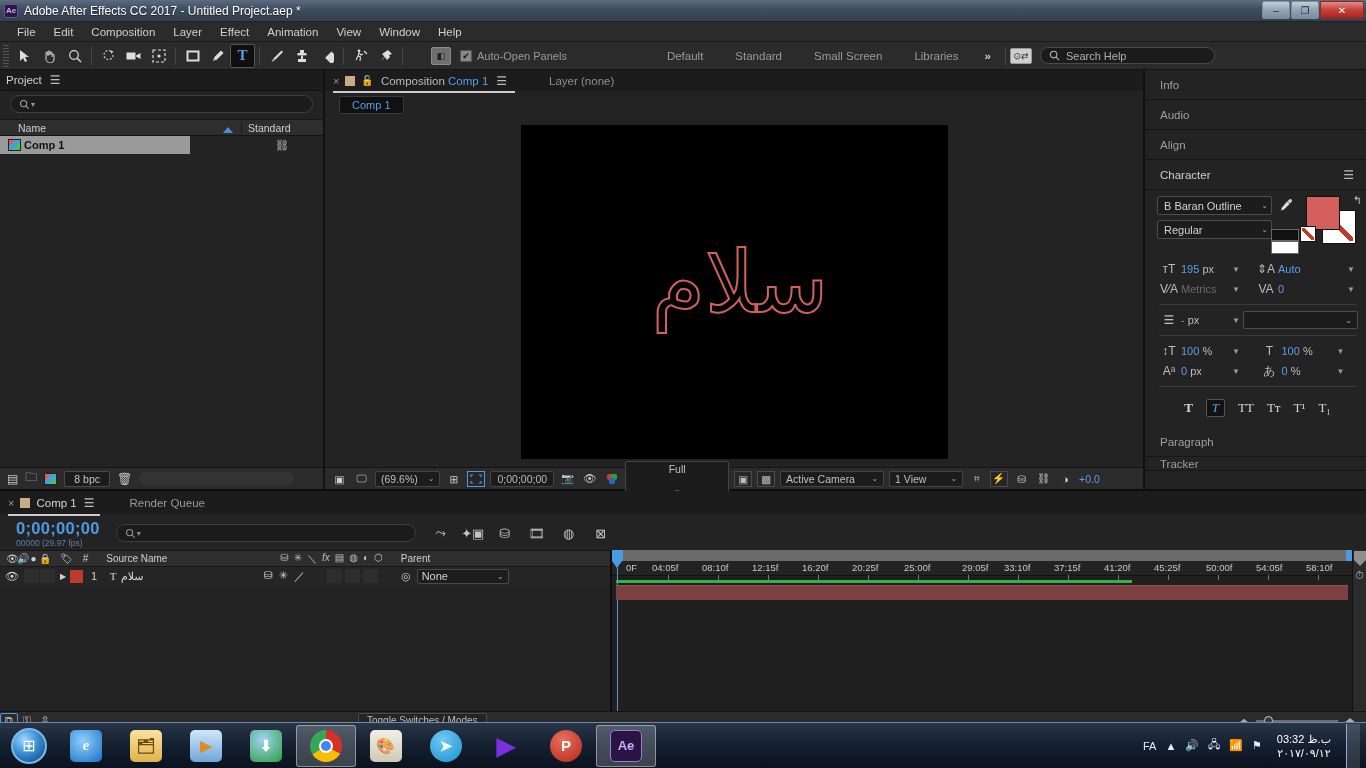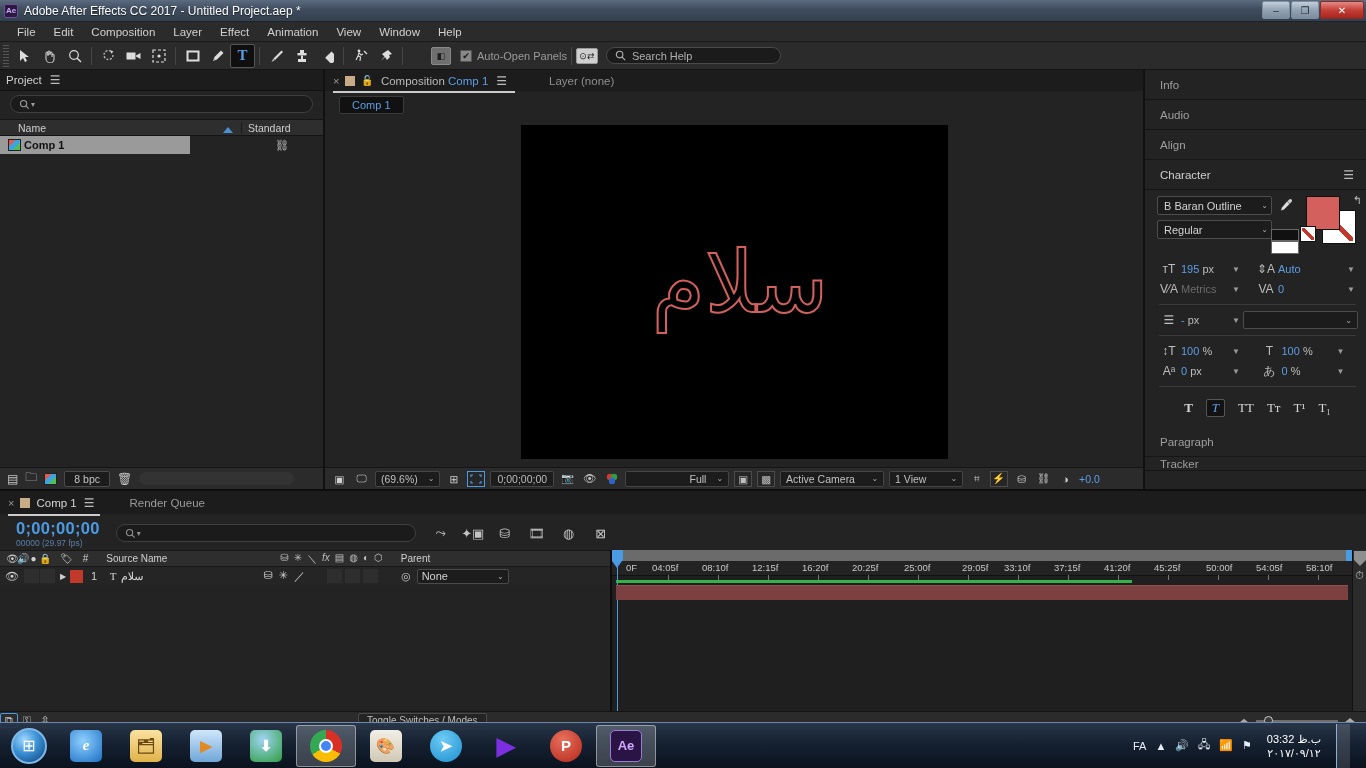--- a/index.html
+++ b/index.html
@@ -233,21 +233,21 @@
   .tb-start {
     width: 54px; height: 40px; margin-left: 2px; display: flex; align-items: center; justify-content: center;
   }
   .orb { width: 36px; height: 36px; border-radius: 50%;
     background: radial-gradient(circle at 35% 30%, #9fd8ff 0%, #3a8fd4 45%, #0b3f74 100%);
     border: 2px solid #7fb8e8; display:flex; align-items:center;justify-content:center; color:#fff; font-size:16px;}
   .tb-app { width: 60px; height: 42px; display: flex; align-items: center; justify-content: center; }
   .tb-app.active { background: rgba(255,255,255,0.20); border: 1px solid rgba(255,255,255,0.42); border-radius: 3px; }
   .app-ico { width: 32px; height: 32px; border-radius: 5px; display:flex; align-items:center; justify-content:center;
     font-size: 15px; font-weight: bold; color: #fff; }
-  #tray { margin-left: auto; display: flex; align-items: center; gap: 9px; padding-right: 16px; color: #e6eef7; font-size: 11px; }
+  #tray { margin-left: auto; display: flex; align-items: center; gap: 9px; padding-right: 6px; color: #e6eef7; font-size: 11px; }
   #clock { text-align: center; line-height: 14px; font-size: 11px; color: #fff; padding: 0 6px; }
   #show-desktop { width: 14px; height: 44px; background: rgba(255,255,255,0.14); border-left: 1px solid #8fb0d4; }
   svg { display: block; }
 </style>
 </head>
 <body>
 
 <div id="titlebar">
   <div id="ae-badge">Ae</div>
   <div id="win-title">Adobe After Effects CC 2017 - Untitled Project.aep *</div>
@@ -355,20 +355,27 @@
         <path d="M9 1 L13 5 L10 6 L11 8 L8 11 L6 8 L2 12 L5.5 7.5 L3 5z" fill="#ddd"></path>
       </svg>
   </div>
   <div class="tool-sep"></div>
   <div style="width:20px;height:18px;margin:0 9px 0 24px;border:1px solid #8a8a8a;border-radius:2px;background:#6f6f6f;display:flex;align-items:center;justify-content:center;">
     <span style="font-size:9px;color:#1d1d1d;">◧</span>
   </div>
   <div style="display:flex;align-items:center;gap:5px;">
     <span style="width:12px;height:12px;background:#888;border:1px solid #555;border-radius:1px;display:flex;align-items:center;justify-content:center;color:#1b1b1b;font-size:9px;">✔</span>
     <span style="color:#9a9a9a;">Auto-Open Panels</span>
+  </div>
+  <div style="margin-left:84px;display:flex;align-items:center;">
+    <div class="ws-item">Default</div>
+    <div class="ws-item">Standard</div>
+    <div class="ws-item">Small Screen</div>
+    <div class="ws-item">Libraries</div>
+    <div class="ws-item" style="padding:0 10px;color:#cfcfcf;font-weight:bold;">»</div>
   </div>
   <div class="tool-sep"></div>
   <div style="width:22px;height:16px;border:1px solid #9a9a9a;border-radius:2px;background:#cfcfcf;display:flex;align-items:center;justify-content:center;color:#222;font-size:9px;">⊙⇄</div>
   <div id="searchhelp">
     <svg width="11" height="11" viewBox="0 0 12 12">
         <circle cx="5" cy="5" r="3.6" stroke="#b0b0b0" fill="none" stroke-width="1.2"></circle>
         <line x1="7.7" y1="7.7" x2="11" y2="11" stroke="#b0b0b0" stroke-width="1.3"></line>
       </svg>
     <span>Search Help</span>
   </div>
@@ -450,21 +457,21 @@
       <span class="cb-field">0;00;00;00</span>
       <span class="cb-ico">📷</span>
       <span class="cb-ico">👁</span>
       <span class="cb-ico">
         <svg width="14" height="12" viewBox="0 0 14 12">
             <circle cx="5" cy="4" r="3.2" fill="#d03a32"></circle>
             <circle cx="9" cy="4" r="3.2" fill="#2f9e3f"></circle>
             <circle cx="7" cy="8" r="3.2" fill="#2f63c4"></circle>
           </svg>
       </span>
-      <span class="cb-sel" style="width:104px;justify-content:flex-end;">
+      <span class="cb-sel" style="width:104px;justify-content:center;flex-direction:column;">
         <span>Full</span>
         <span class="caret">⌄</span>
       </span>
       <span class="cb-box">▣</span>
       <span class="cb-box">▩</span>
       <span class="cb-sel" style="width:104px;justify-content:space-between;">
         <span>Active Camera</span>
         <span class="caret">⌄</span>
       </span>
       <span class="cb-sel" style="width:74px;justify-content:space-between;">

